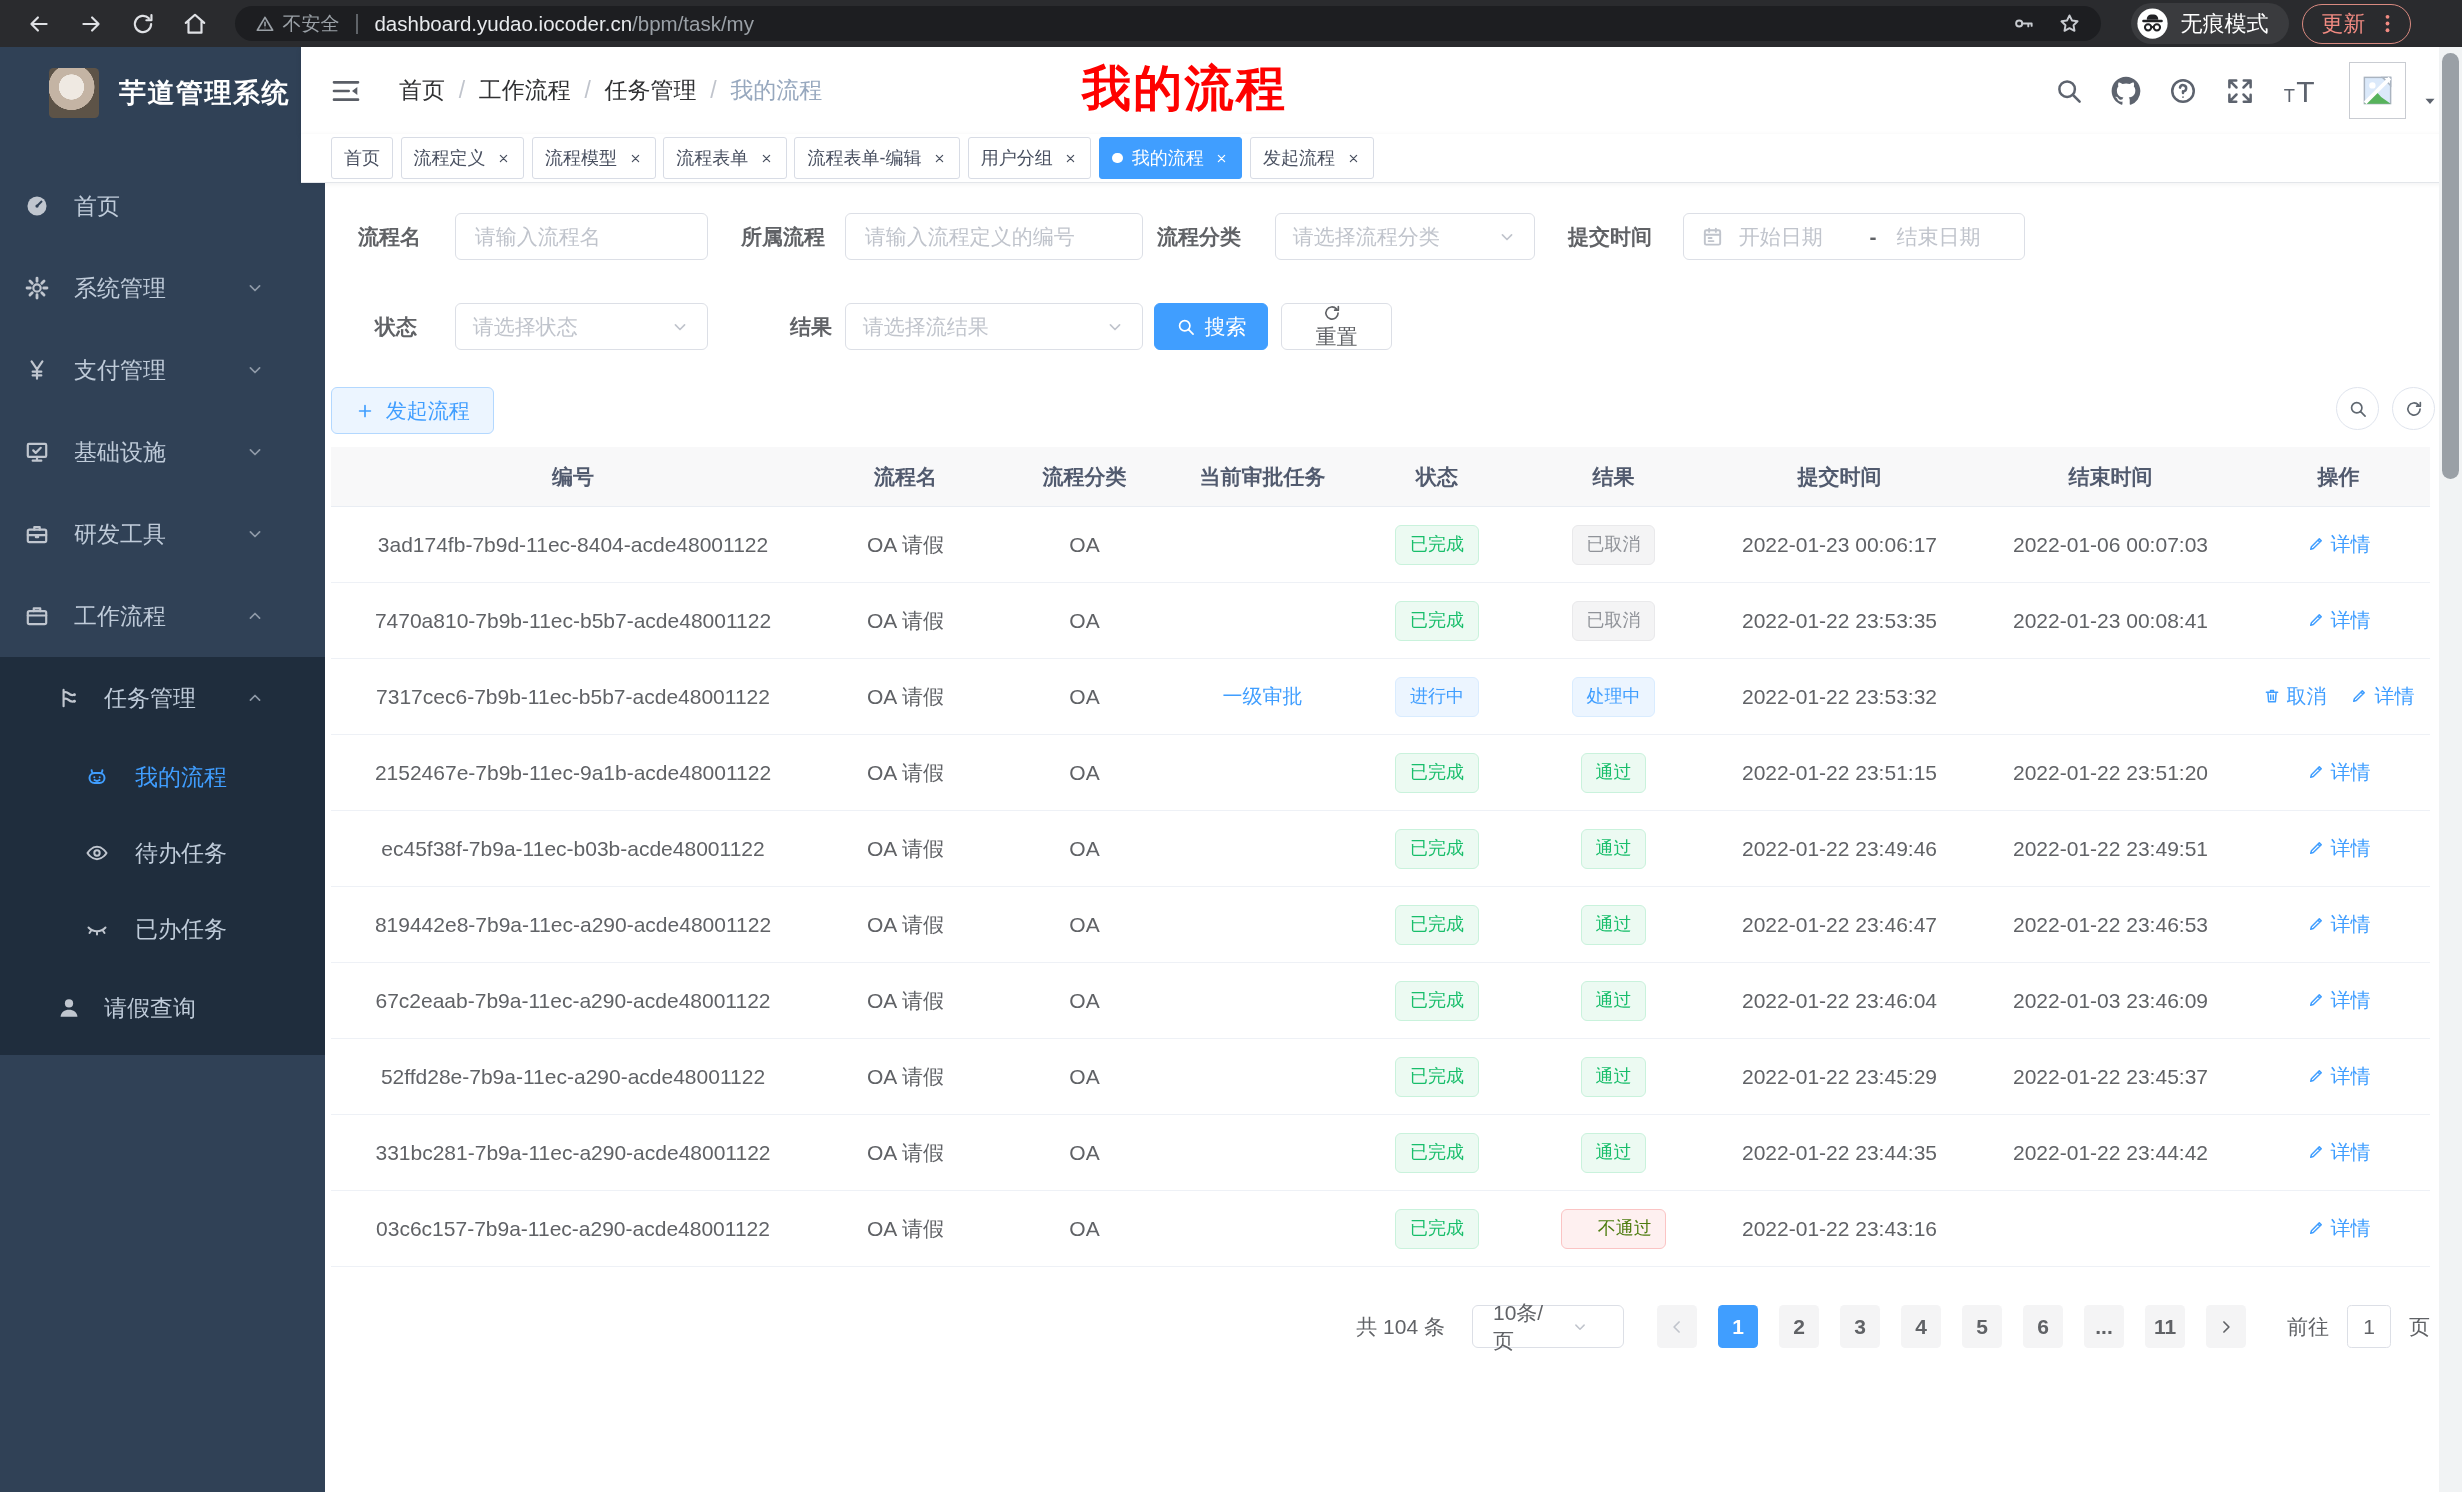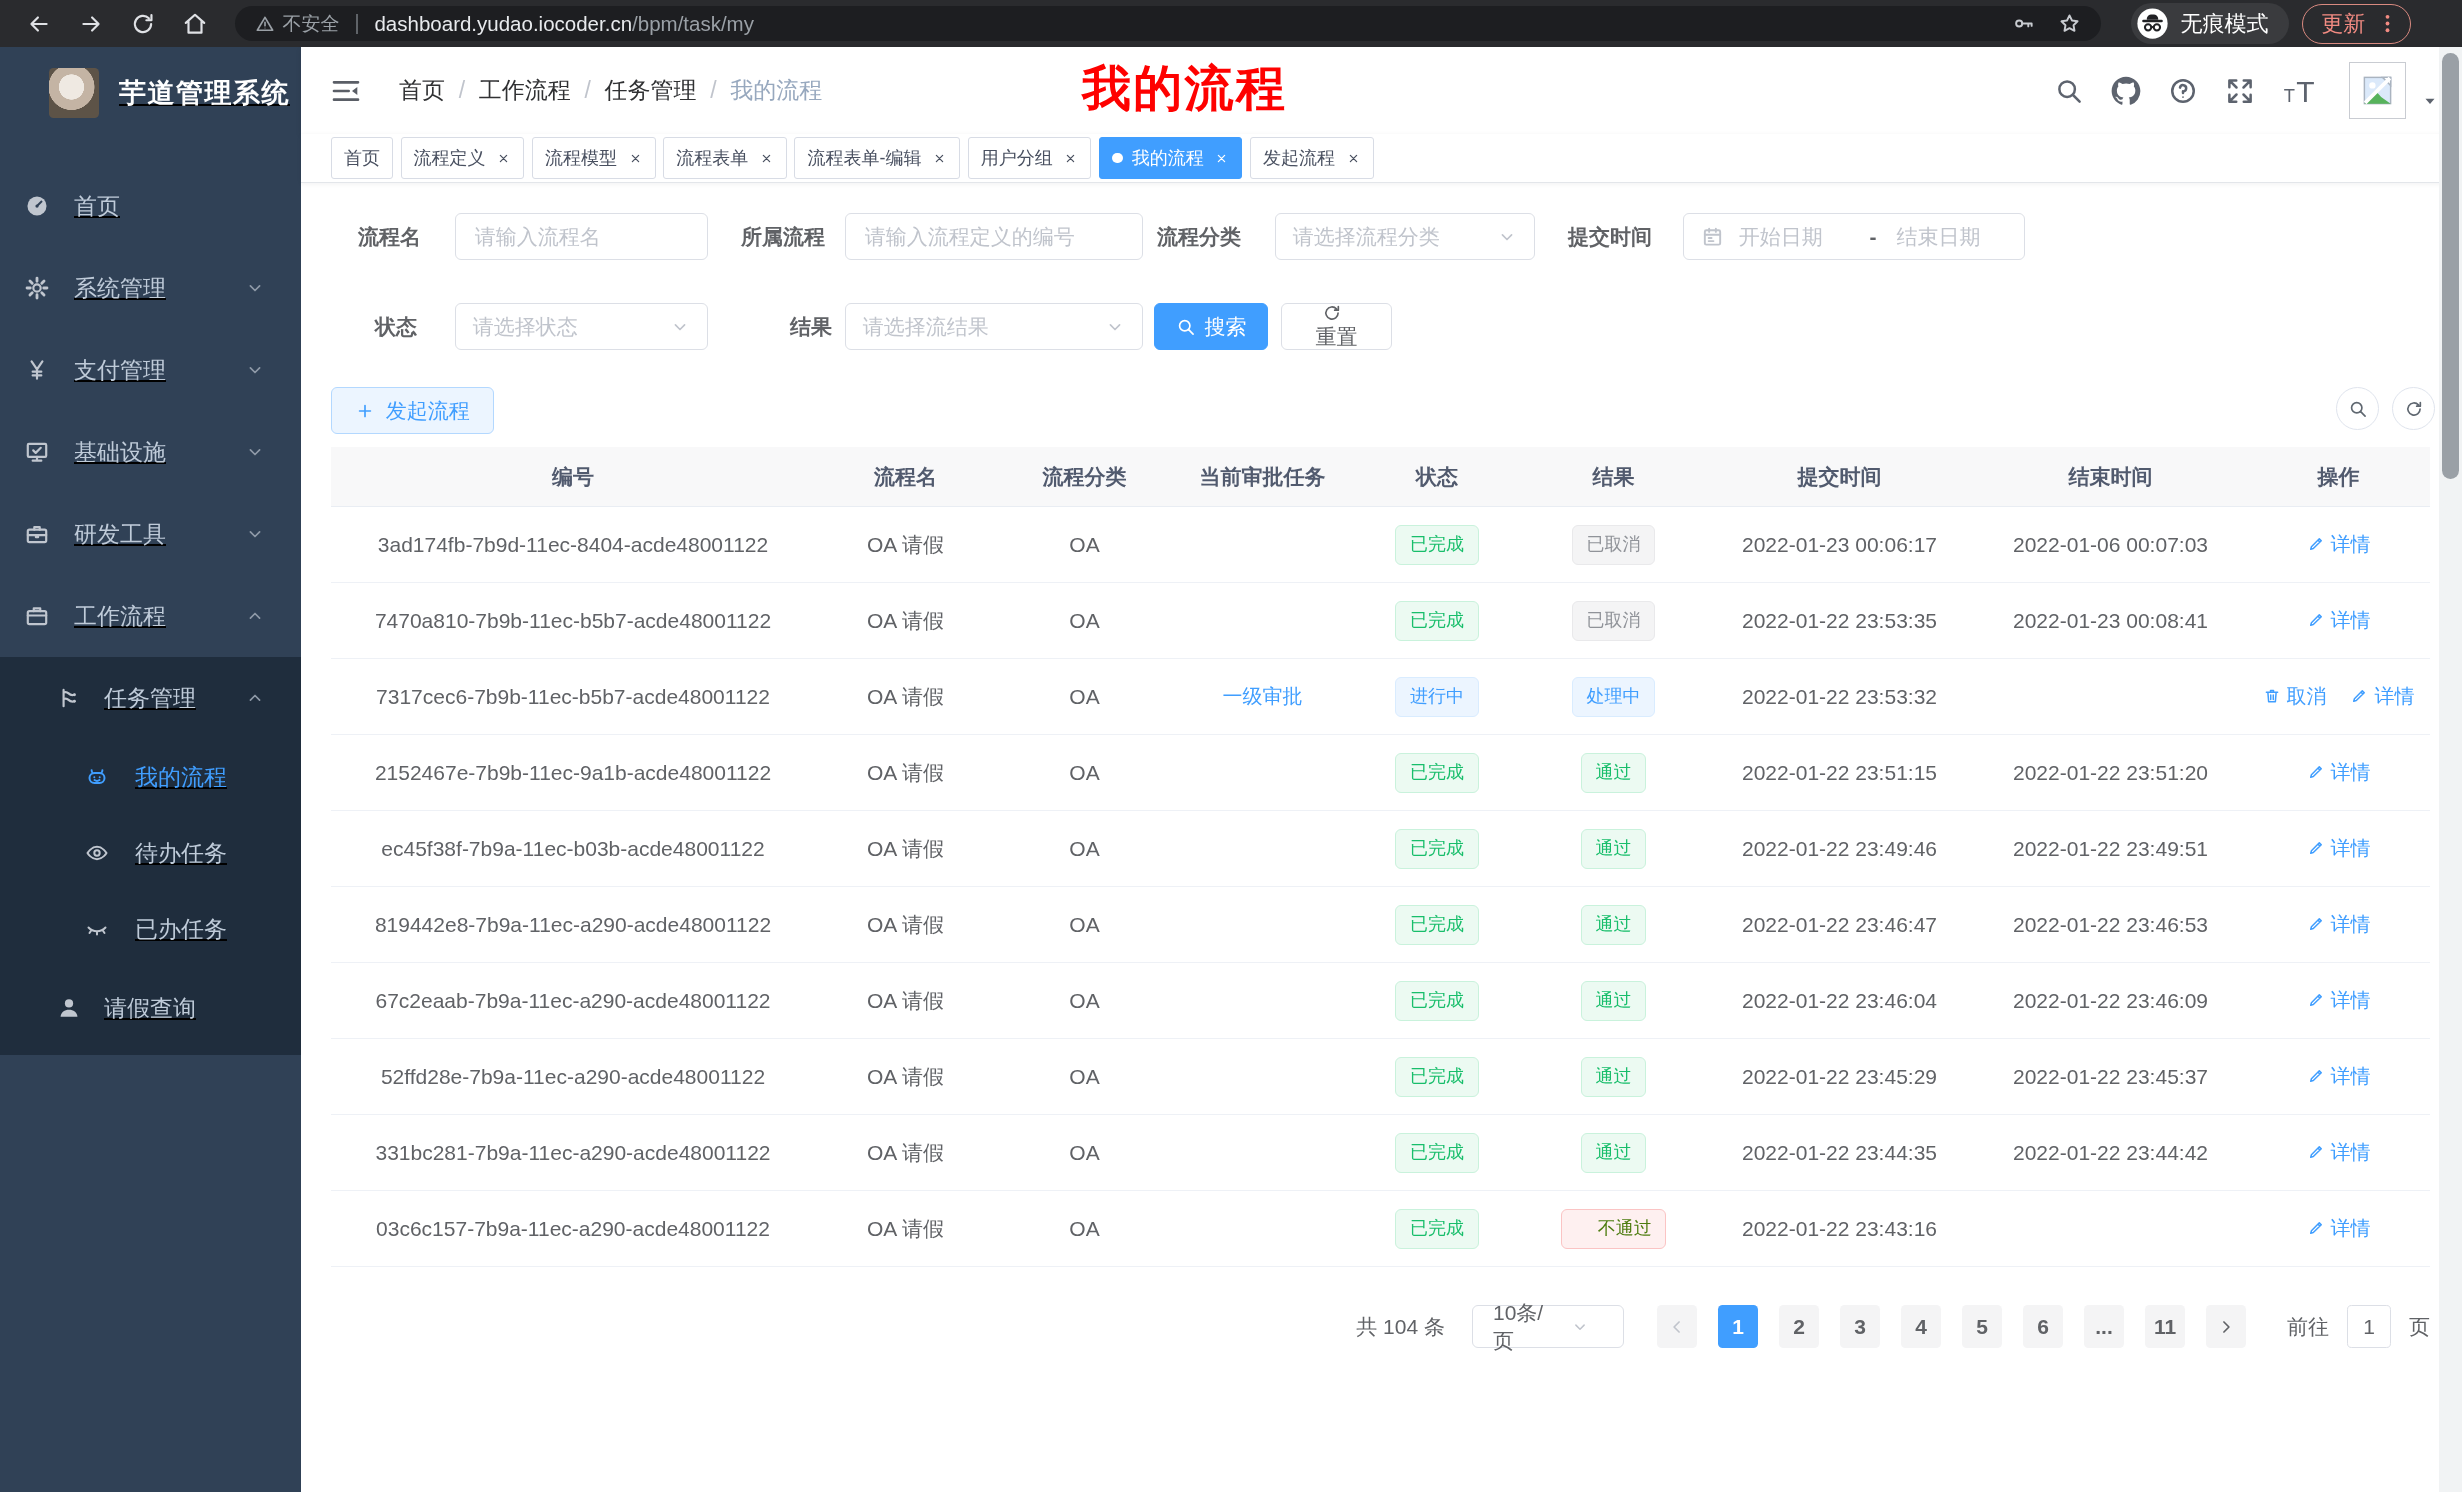--- a/index.html
+++ b/index.html
@@ -19,21 +19,21 @@
   #omnibox .spacer{flex:1;}
   #omnibox .right-ic{color:#c8cbd0;font-size:23px;margin-left:23px;}
   #incog-badge{margin-left:30px;height:41px;background:#3a3b3e;border-radius:20.5px;display:flex;align-items:center;padding:0 20px 0 4.6px;}
   #incog-badge .icon{font-size:33px;}
   #incog-badge .lbl{color:#fff;font-size:22px;margin-left:12px;}
   #update-pill{margin-left:13.7px;height:38px;border:1.5px solid #d98a80;border-radius:20.5px;display:flex;align-items:center;padding:0 10.7px 0 18px;}
   #update-pill .lbl{color:#f28b82;font-size:22px;}
   #update-pill .icon{color:#f28b82;font-size:23px;margin-left:10.7px;}
 
   
-  #sidebar{position:absolute;left:0;top:47px;width:301px;height:1446px;background:#304156;text-decoration:underline;}
+  #sidebar{position:absolute;left:0;top:47px;width:325px;height:1446px;background:#304156;}
   #logo-row{height:91px;display:flex;align-items:center;padding-left:49px;}
   #logo-img{width:50px;height:50px;border-radius:4.6px;
     background:radial-gradient(circle at 45% 38%,#efe9e2 0 30%,#c4b4a4 31% 55%,#5d5347 56% 100%);}
   #logo-title{color:#fff;font-size:27px;font-weight:bold;margin-left:20px;letter-spacing:1.5px;}
   .m-item{position:relative;height:82px;display:flex;align-items:center;color:#bfcbd9;font-size:23px;cursor:pointer;}
   .m-item .m-icon{position:absolute;color:#c0c6cf;font-size:26px;}
   .m-item .m-chevron{position:absolute;left:245px;color:#8f9aa8;font-size:20px;}
   .l1 .m-icon{left:24px;} .l1 .m-label{margin-left:74px;}
   #menu-top{padding-top:27px;}
   #wf-submenu{background:#1f2d3d;padding-bottom:6px;}
@@ -743,21 +743,21 @@
       </div>
 
       <div class="t-row t-grid">
         <div class="td">67c2eaab-7b9a-11ec-a290-acde48001122</div>
         <div class="td">OA 请假</div>
         <div class="td">OA</div>
         <div class="td"></div>
         <div class="td"><span class="tag" data-type="success">已完成</span></div>
         <div class="td"><span class="tag" data-type="success">通过</span></div>
         <div class="td">2022-01-22 23:46:04</div>
-        <div class="td">2022-01-22 23:46:09</div>
+        <div class="td">2022-01-03 23:46:09</div>
         <div class="td td-ops">
           
           <a class="link">
             <span class="icon">
               <svg viewBox="0 0 24 24" fill="none" stroke="currentColor" stroke-width="2" stroke-linecap="round" stroke-linejoin="round">
                 <path d="M5 19l.9-3.4L16.4 5 19 7.6 8.4 18.1 5 19zM14.6 6.8l2.6 2.6"></path>
               </svg>
             </span>
             <span>详情</span>
           </a>

